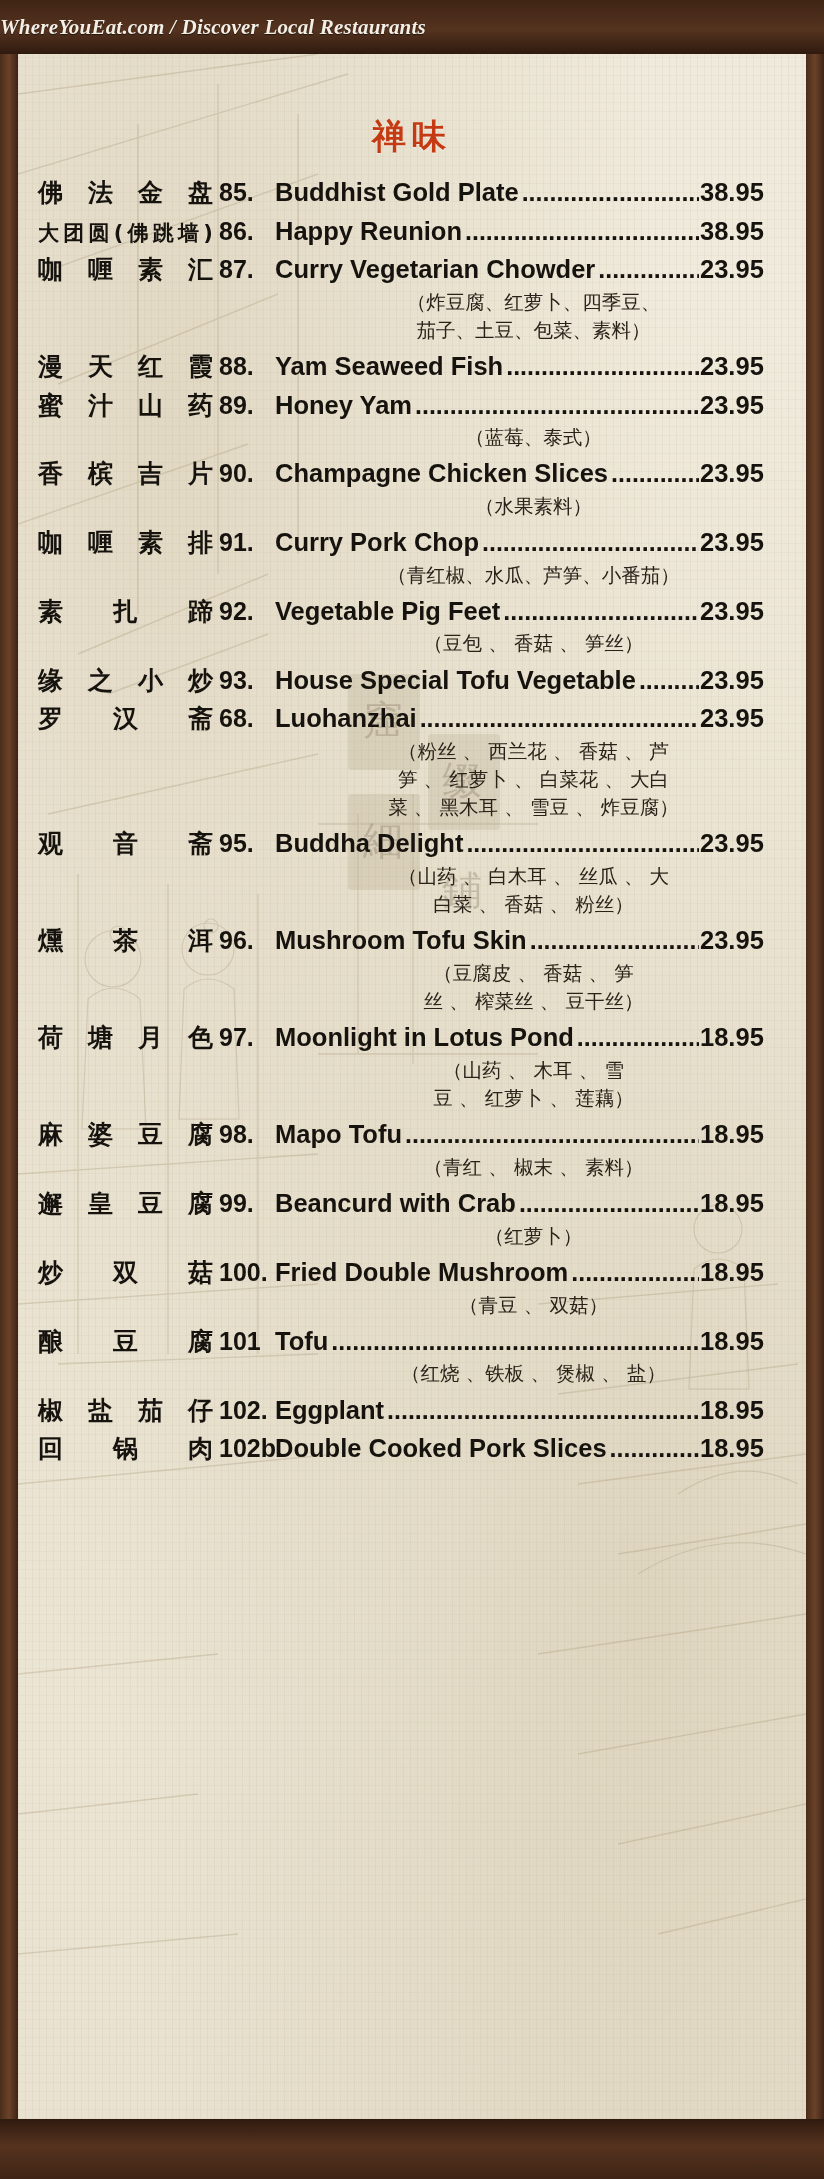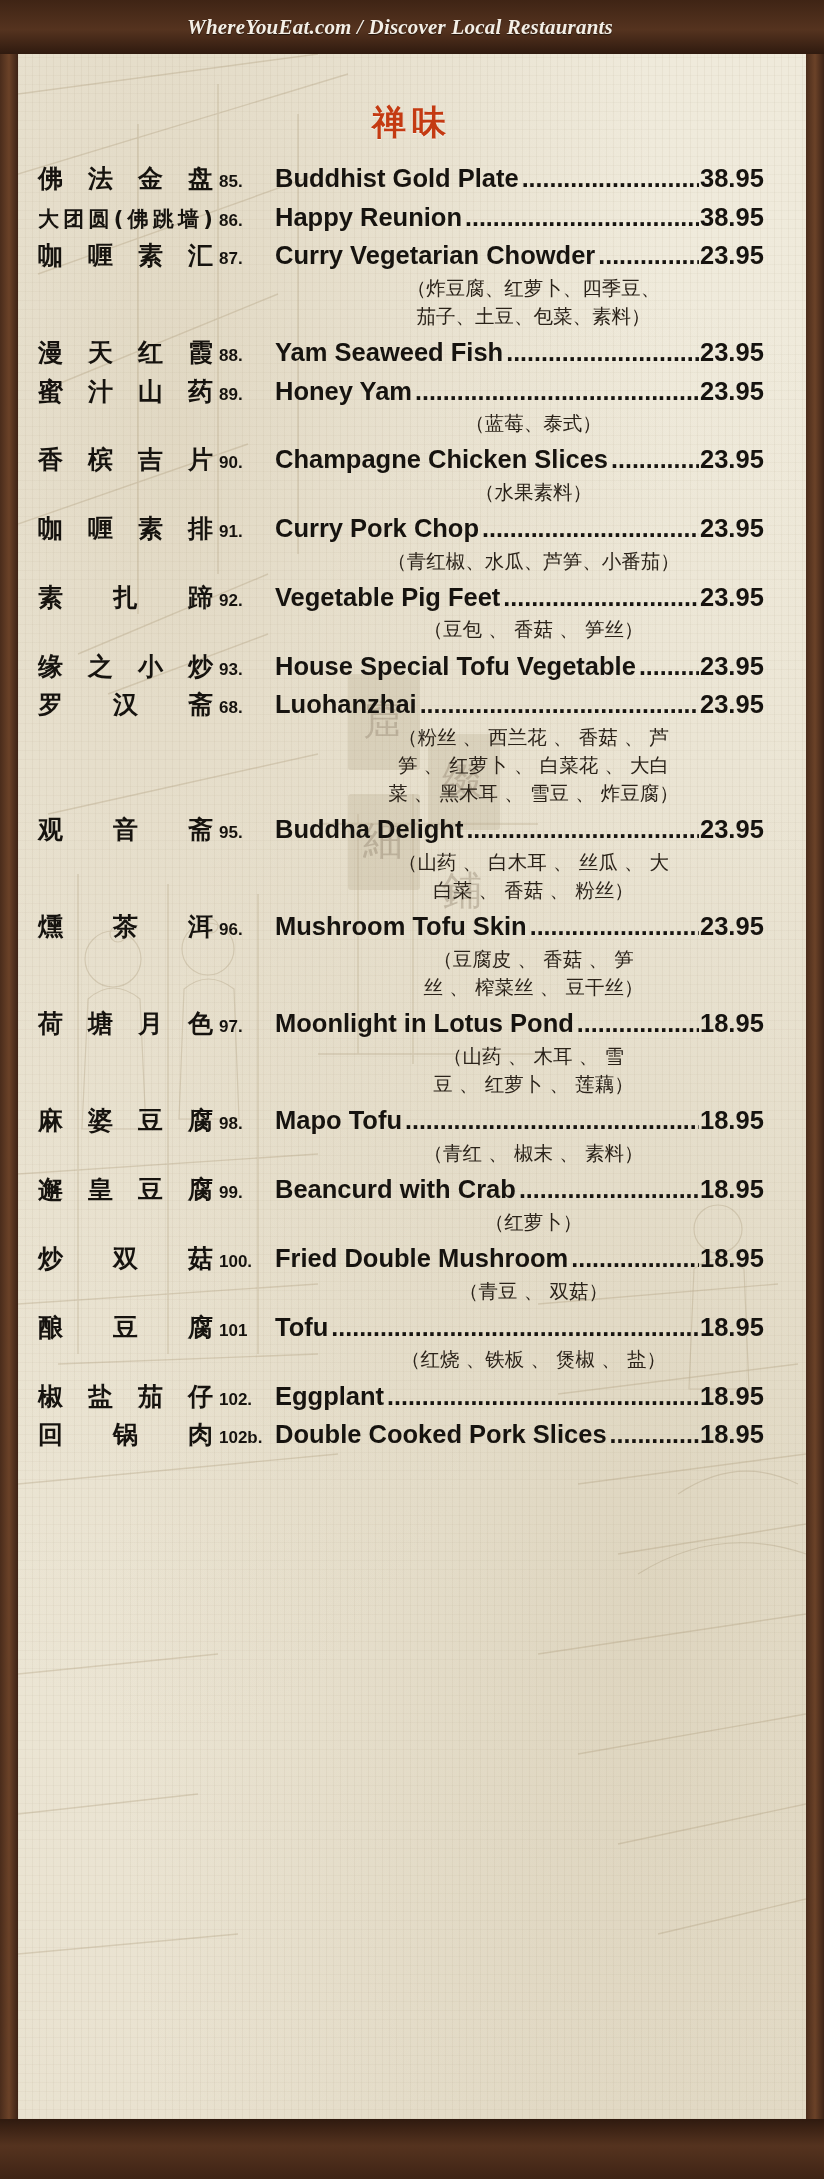--- a/index.html
+++ b/index.html
@@ -41,21 +41,21 @@
     background: linear-gradient(180deg, #2f1a0f 0%, #55331f 45%, #3f2415 100%);
   }
   .watermark-bar {
     position: absolute;
     top: 0;
     left: 0;
     right: 0;
     height: 54px;
     display: flex;
     align-items: center;
-    justify-content: center;
+    justify-content: flex-start;
     padding-right: 24px;
     box-sizing: border-box;
     z-index: 5;
   }
   .watermark-text {
     color: #f4efe6;
     font-family: "Liberation Serif", serif;
     font-style: italic;
     font-weight: bold;
     font-size: 21px;
@@ -101,21 +101,21 @@
     box-sizing: border-box;
     z-index: 3;
   }
   .menu-title {
     text-align: center;
     color: #c43a12;
     font-family: "DejaVu Sans", sans-serif;
     font-weight: bold;
     font-size: 34px;
     letter-spacing: 6px;
-    margin: 18px 0 14px 0;
+    margin: 32px 0 14px 0;
     text-shadow: 0 1px 0 rgba(255,255,255,0.5);
   }
   .item {
     margin-bottom: 2px;
   }
   .item-main {
     display: flex;
     align-items: baseline;
     font-weight: bold;
     color: #16130f;
@@ -130,21 +130,21 @@
     display: flex;
     justify-content: space-between;
     white-space: nowrap;
   }
   .cn-name span { display: inline-block; }
   .num {
     flex: 0 0 auto;
     width: 62px;
     text-align: left;
     font-family: "Liberation Sans", sans-serif;
-    font-size: 17px;
+    font-size: 25px;
     padding-left: 6px;
     box-sizing: border-box;
   }
   .en-name {
     flex: 0 0 auto;
     font-family: "Liberation Sans", sans-serif;
     font-size: 25.5px;
     white-space: nowrap;
   }
   .dots {

